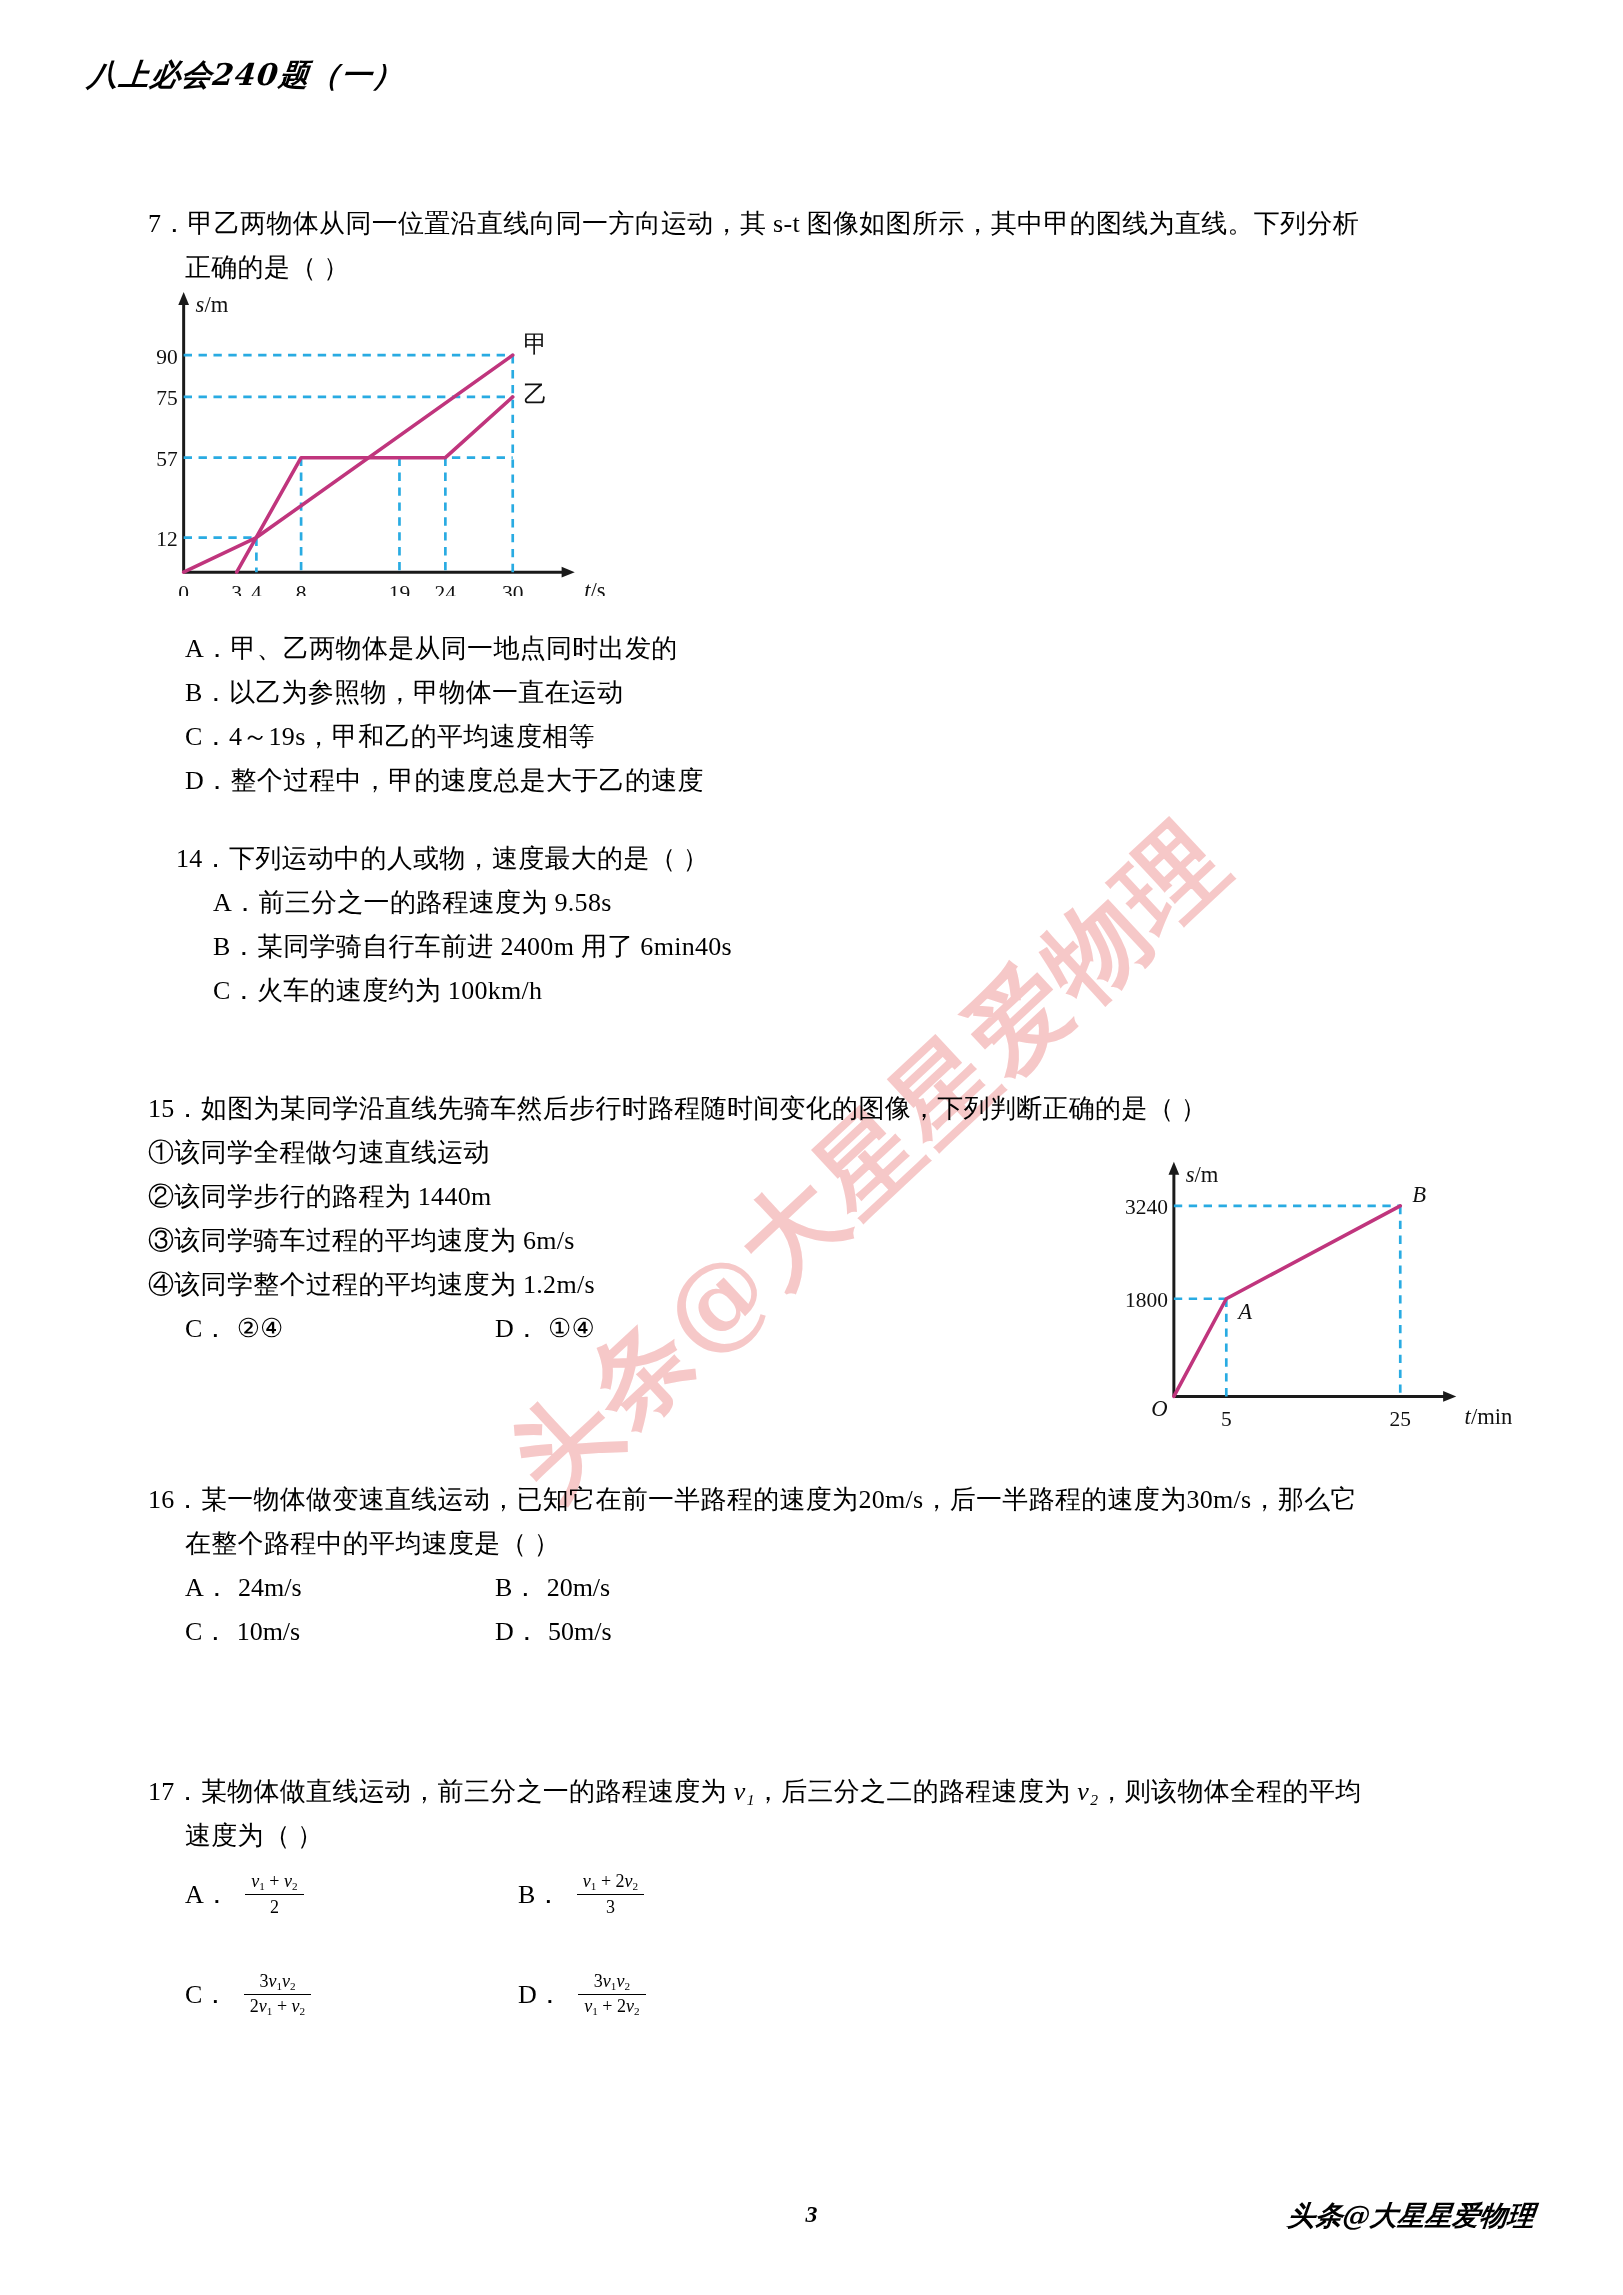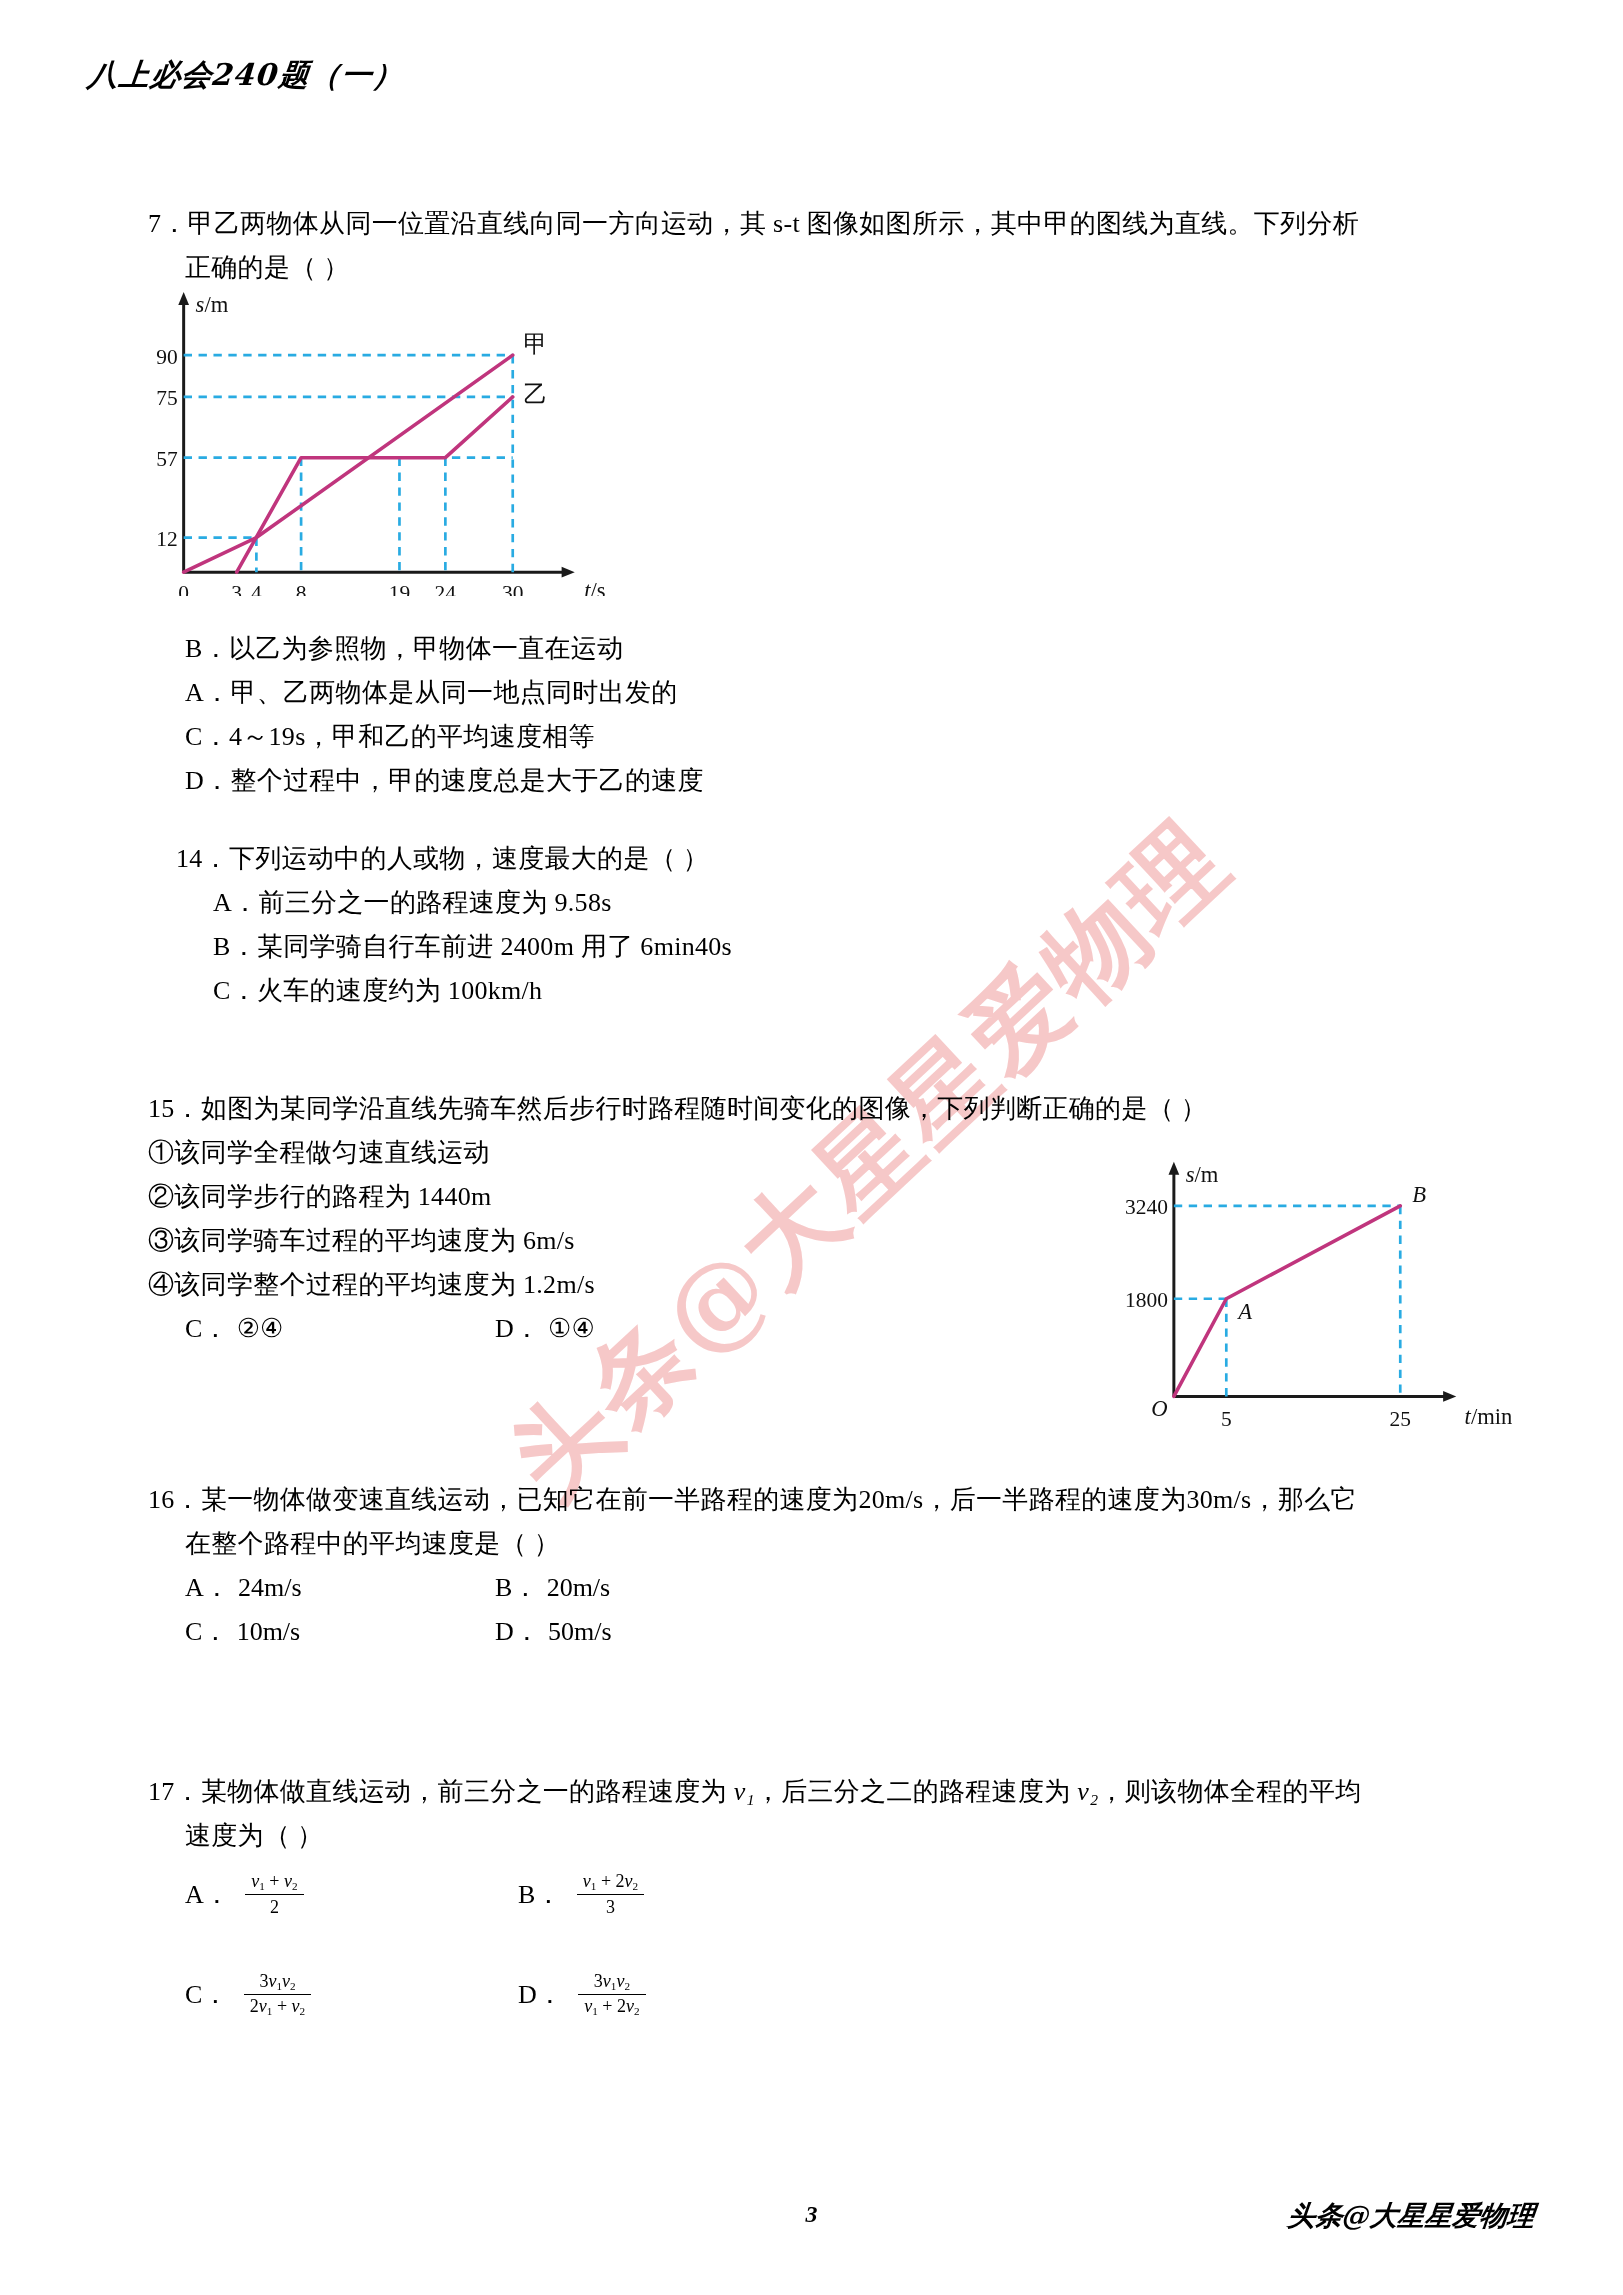--- a/index.html
+++ b/index.html
@@ -208,22 +208,22 @@
 
         <text x="78" y="44" font-family="Liberation Serif, serif" font-size="38" font-style="italic" fill="#111">s<tspan font-style="normal">/m</tspan></text>
         <text x="730" y="524" font-family="Liberation Serif, serif" font-size="38" font-style="italic" fill="#111">t<tspan font-style="normal">/s</tspan></text>
 
         <text x="628" y="110" font-family="DejaVu Serif, serif" font-size="40" fill="#111">甲</text>
         <text x="628" y="195" font-family="DejaVu Serif, serif" font-size="40" fill="#111">乙</text>
       </svg>
     </div>
 
     <div class="q-block" style="left:148px; top:627px; width:1390px;">
+      <div class="q-line indent">A．甲、乙两物体是从同一地点同时出发的</div>
       <div class="q-line indent">B．以乙为参照物，甲物体一直在运动</div>
-      <div class="q-line indent">A．甲、乙两物体是从同一地点同时出发的</div>
       <div class="q-line indent">C．4～19s，甲和乙的平均速度相等</div>
       <div class="q-line indent">D．整个过程中，甲的速度总是大于乙的速度</div>
     </div>
 
     <div class="q-block" style="left:148px; top:837px; width:1390px;margin-left:28px;">
       <div class="q-line">14．下列运动中的人或物，速度最大的是（      ）</div>
       <div class="q-line indent">A．前三分之一的路程速度为 9.58s</div>
       <div class="q-line indent">B．某同学骑自行车前进 2400m 用了 6min40s</div>
       <div class="q-line indent">C．火车的速度约为 100km/h</div>
     </div>

